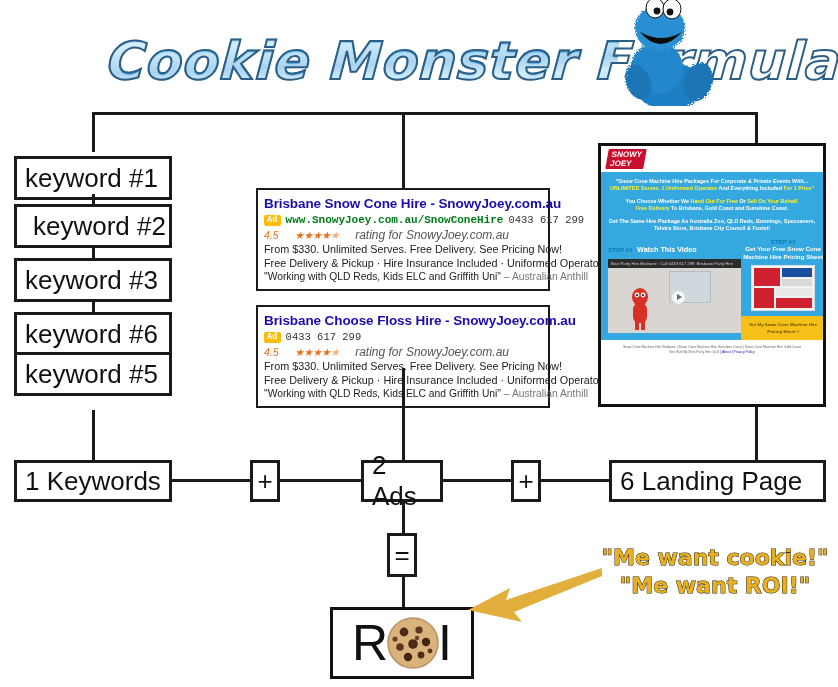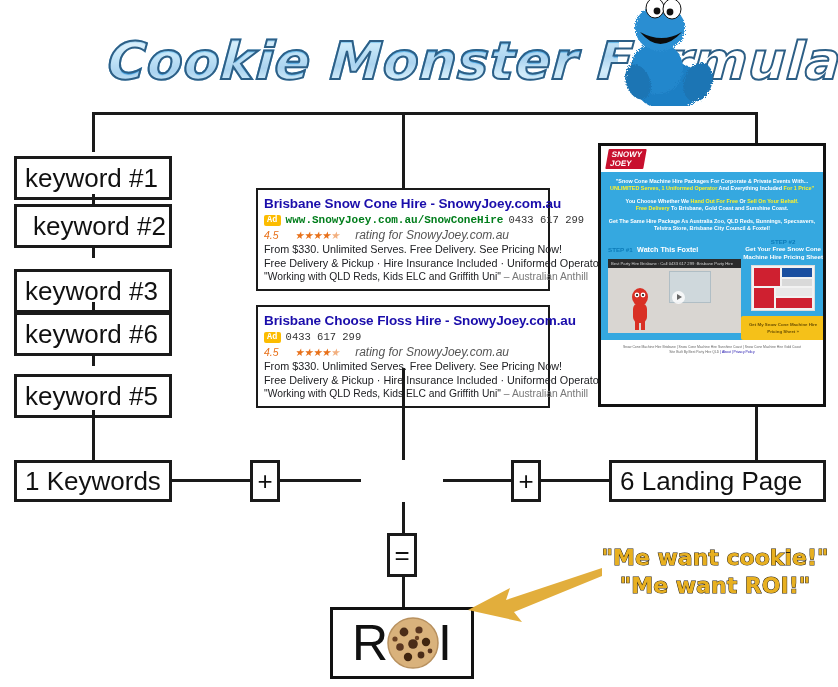--- a/index.html
+++ b/index.html
@@ -205,29 +205,29 @@
   <div class="line-v" style="left:755px;top:112px;height:33px;"></div>
 
   <div class="box kw-box" style="top:156px;">
     <span>keyword #1</span>
   </div>
   <div class="line-v" style="left:92px;top:194px;height:10px;"></div>
   <div class="box kw-box" style="top:204px;padding-left:16px;">
     <span>keyword #2</span>
   </div>
   <div class="line-v" style="left:92px;top:248px;height:10px;"></div>
-  <div class="box kw-box" style="top:269px;">
+  <div class="box kw-box" style="top:258px;">
     <span>keyword #3</span>
   </div>
   <div class="line-v" style="left:92px;top:302px;height:10px;"></div>
   <div class="box kw-box" style="top:312px;">
     <span>keyword #6</span>
   </div>
   <div class="line-v" style="left:92px;top:356px;height:10px;"></div>
-  <div class="box kw-box" style="top:374px;">
+  <div class="box kw-box" style="top:352px;">
     <span>keyword #5</span>
   </div>
   <div class="line-v" style="left:92px;top:410px;height:50px;"></div>
 
   <div id="ads-col">
 
     <div class="ad">
       <div class="ad-title">Brisbane Snow Cone Hire - SnowyJoey.com.au</div>
       <div class="ad-urlrow">
         <span class="ad-badge">Ad</span>
@@ -279,21 +279,21 @@
       </div>
       <div class="lp-h2">
         <span>You Choose Whether We </span><span class="hl">Hand Out For Free</span><span> Or </span><span class="hl">Sell On Your Behalf.</span><br>
         <span class="hl">Free Delivery</span><span> To Brisbane, Gold Coast and Sunshine Coast.</span>
       </div>
       <div class="lp-h3">Get The Same Hire Package As Australia Zoo, QLD Reds, Bunnings, Specsavers, Telstra Store, Brisbane City Council &amp; Foxtel!</div>
 
       <div id="lp-steps">
         <div class="lp-step-l">
           <span class="lp-steptag">STEP #1</span>
-          <span class="lp-steptitle">Watch This Foxtel</span>
+          <span class="lp-steptitle">Watch This Video</span>
           <div id="lp-video">
             <div id="lp-videobar">
               <span>Best Party Hire Brisbane : Call 0433 617 299 :Brisbane Party Hire</span>
             </div>
             <div id="lp-kids"></div>
             <svg id="lp-mascot" viewBox="0 0 22 46">
               <ellipse cx="11" cy="12" rx="8" ry="9" fill="#d93025"></ellipse>
               <rect x="4" y="18" width="14" height="20" rx="6" fill="#d93025"></rect>
               <rect x="6" y="36" width="4" height="9" fill="#d93025"></rect>
               <rect x="12" y="36" width="4" height="9" fill="#d93025"></rect>
@@ -334,20 +334,23 @@
   <div class="line-v" style="left:755px;top:407px;height:53px;"></div>
 
   <div class="box sum-box" style="left:14px;top:460px;width:158px;">
     <span>1 Keywords</span>
   </div>
   <div class="line-h" style="left:172px;top:479px;width:78px;"></div>
   <div class="box op-box" style="left:250px;top:460px;">
     <span>+</span>
   </div>
   <div class="line-h" style="left:280px;top:479px;width:81px;"></div>
+  <div class="box sum-box" style="left:361px;top:460px;width:82px;justify-content:center;">
+    <span>2 Ads</span>
+  </div>
   <div class="line-h" style="left:443px;top:479px;width:68px;"></div>
   <div class="box op-box" style="left:511px;top:460px;">
     <span>+</span>
   </div>
   <div class="line-h" style="left:541px;top:479px;width:68px;"></div>
   <div class="box sum-box" style="left:609px;top:460px;width:217px;">
     <span>6 Landing Page</span>
   </div>
 
   <div class="line-v" style="left:402px;top:502px;height:31px;"></div>

